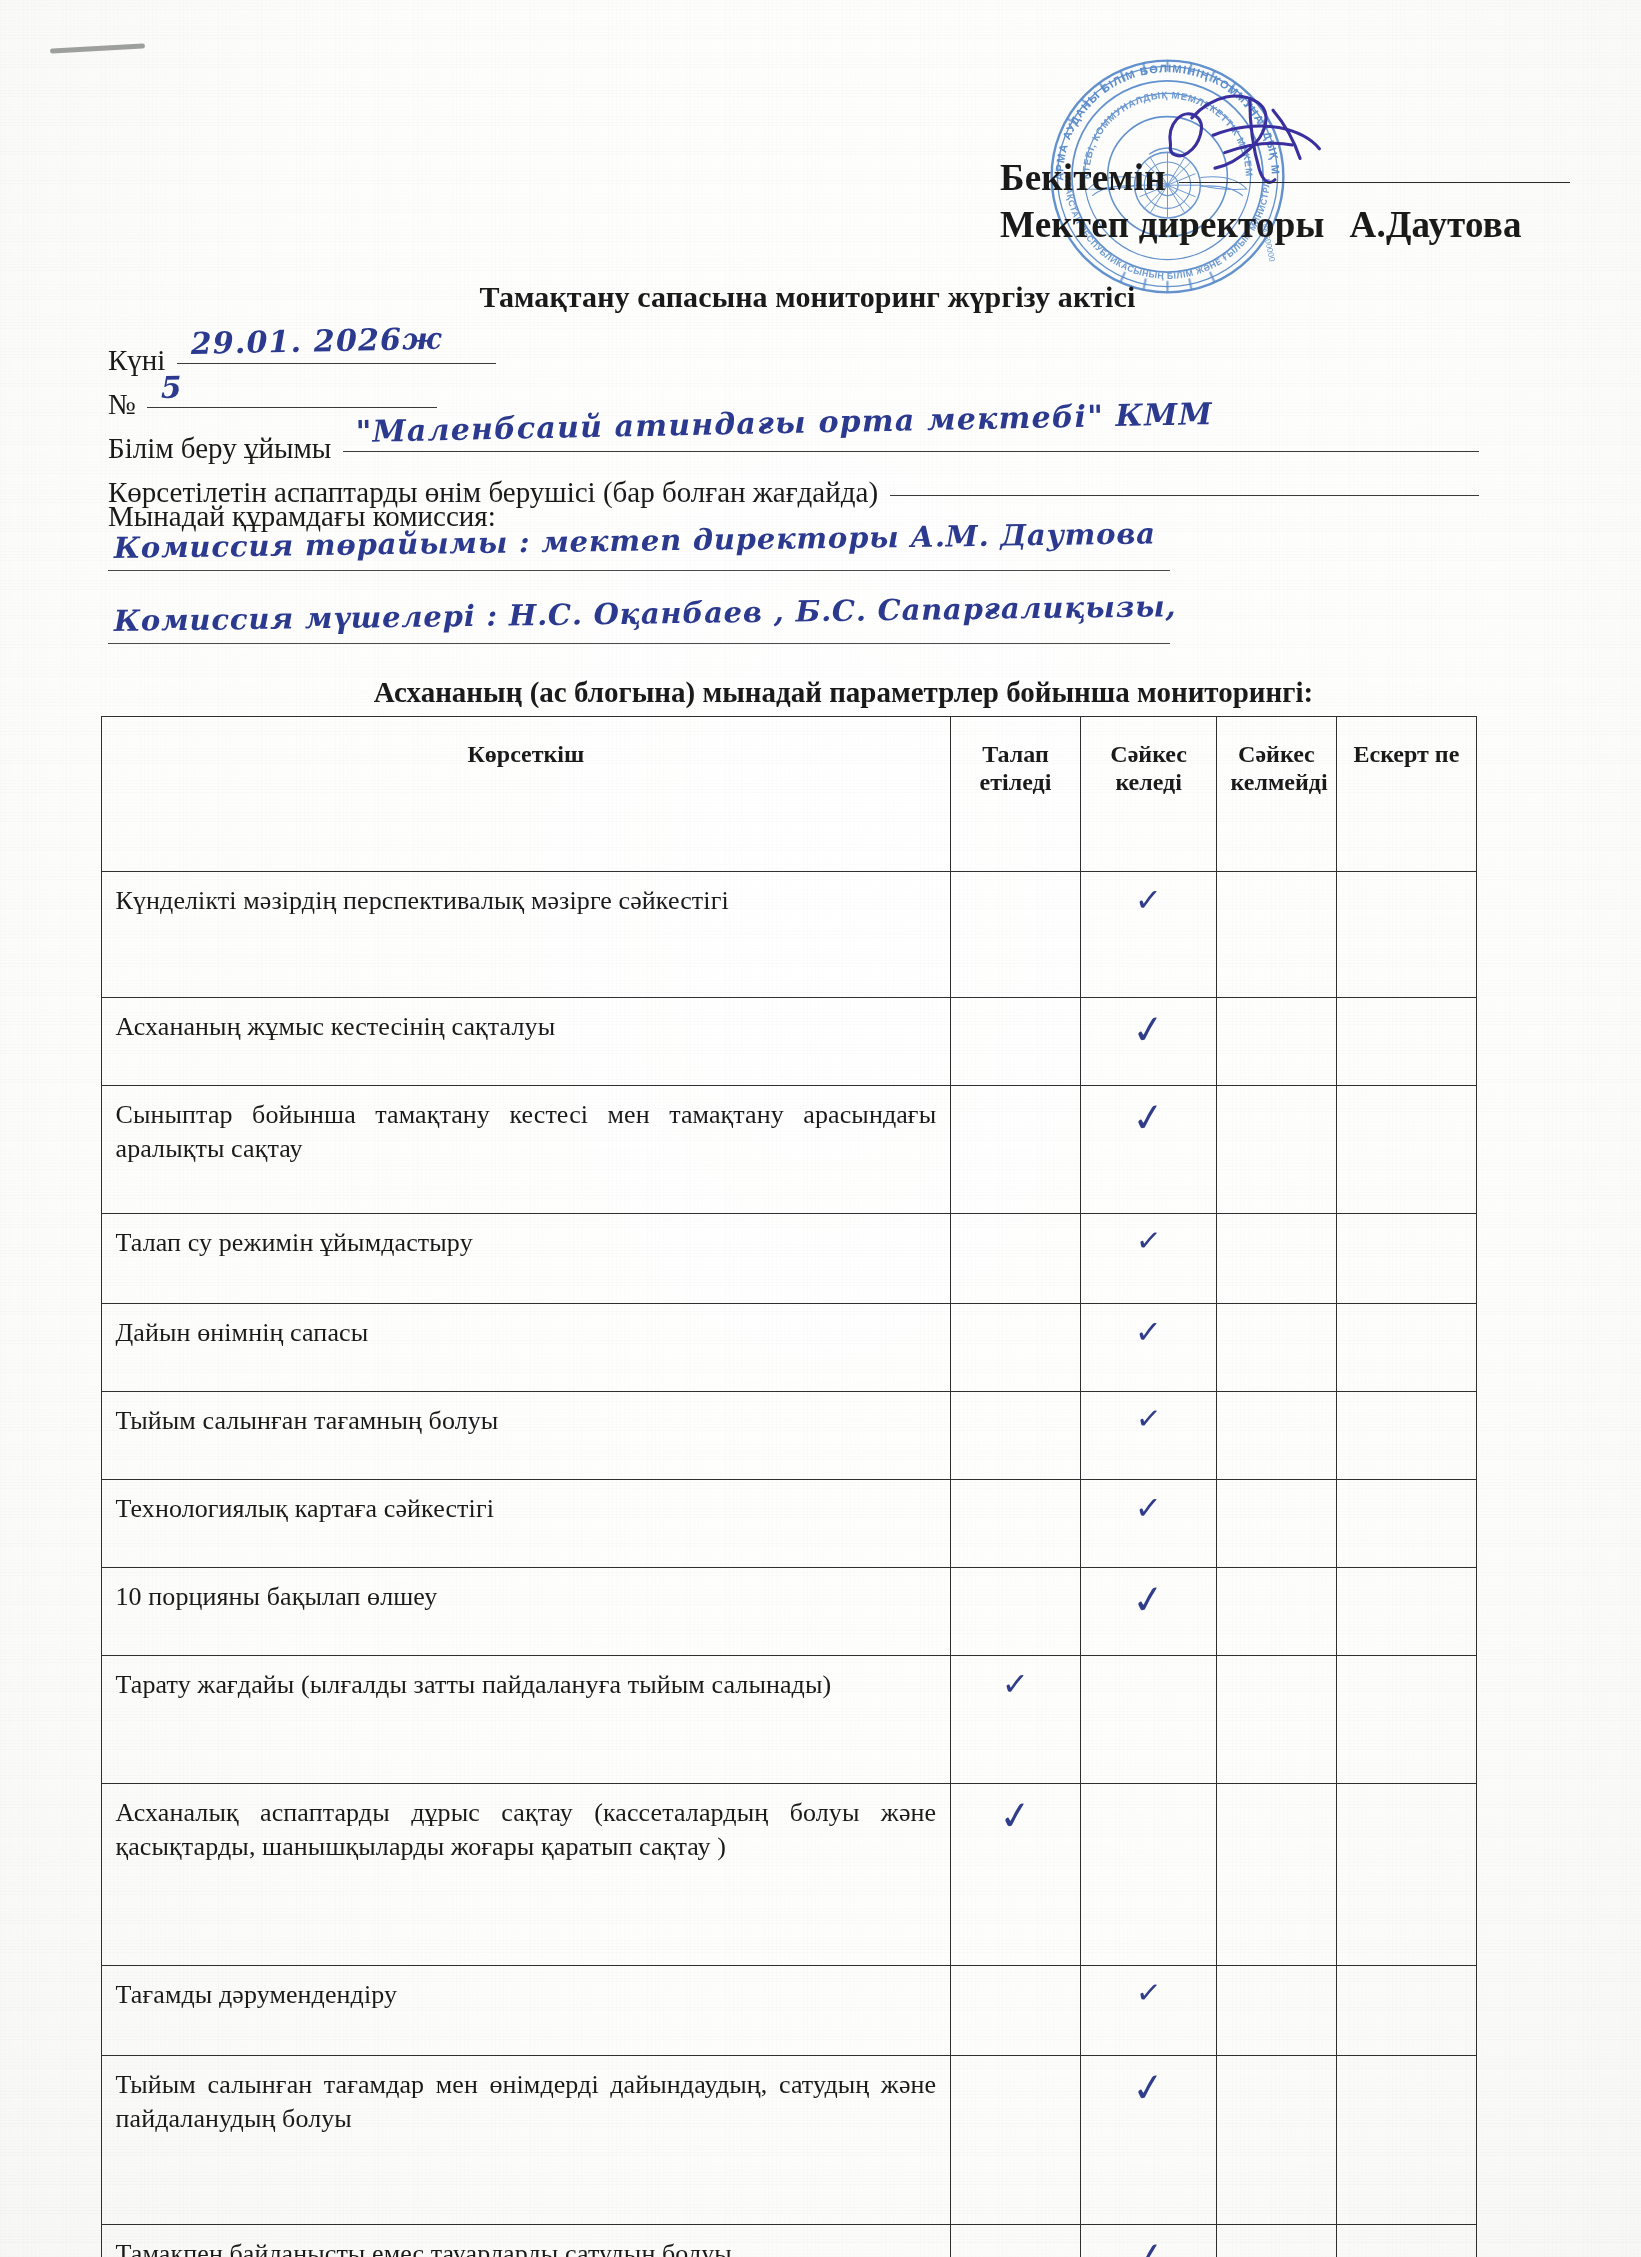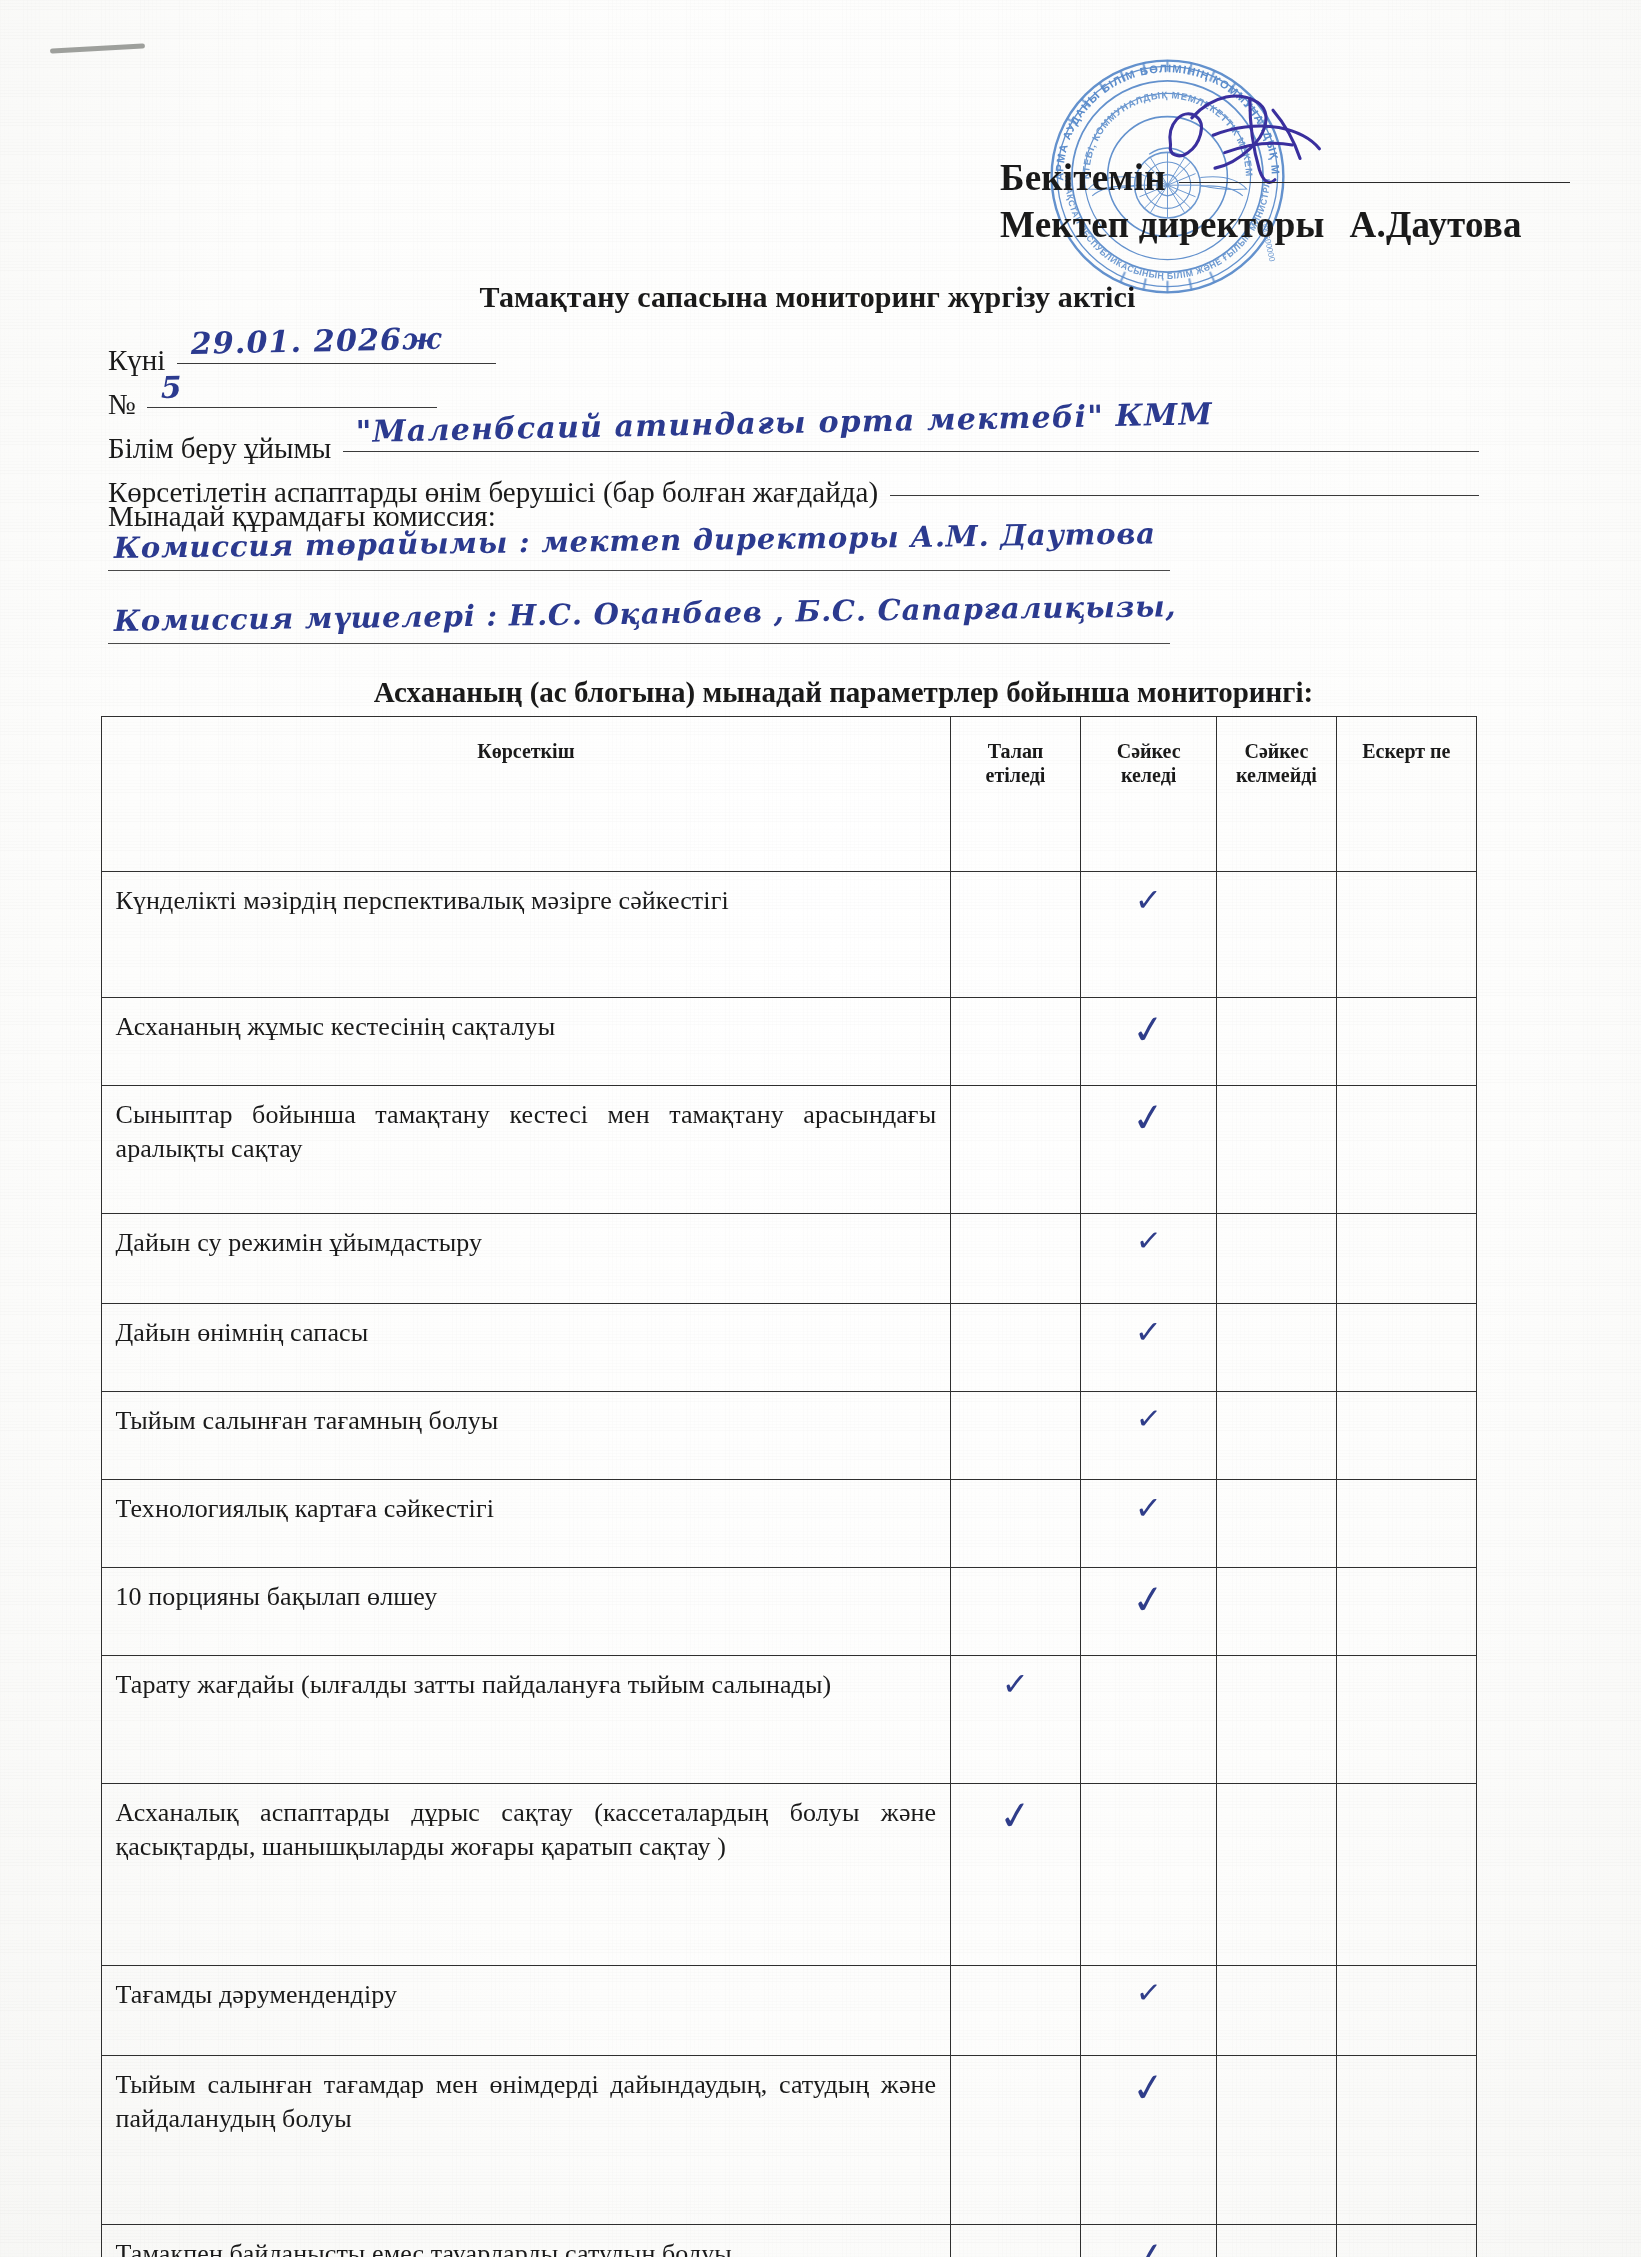--- a/index.html
+++ b/index.html
@@ -218,21 +218,21 @@
   table.monitor th,
   table.monitor td {
     border: 1.9px solid #2f2f2f;
     vertical-align: top;
     padding: 11.6px 13.5px 15.4px 13.5px;
   }
   table.monitor th {
     text-align: center;
     vertical-align: top;
     font-weight: bold;
-    font-size: 20px;
+    font-size: 24px;
     line-height: 1.18;
     padding-top: 23px;
     height: 116px;
   }
   th.col-indicator { }
   col.c-ind   { width: 787px; }
   col.c-req   { width: 121px; }
   col.c-yes   { width: 126px; }
   col.c-no    { width: 111px; }
   col.c-note  { width: 130px; }
@@ -474,21 +474,21 @@
           <td class="mark"><span class="check"></span></td>
         </tr>
         <tr class="h3">
           <td class="indicator">Сыныптар бойынша тамақтану кестесі мен тамақтану арасындағы аралықты сақтау</td>
           <td class="mark"><span class="check"></span></td>
           <td class="mark"><span class="check v3">✓</span></td>
           <td class="mark"><span class="check"></span></td>
           <td class="mark"><span class="check"></span></td>
         </tr>
         <tr class="h4">
-          <td class="indicator">Дайын су режимін ұйымдастыру</td>
+          <td class="indicator">Талап су режимін ұйымдастыру</td>
           <td class="mark"><span class="check"></span></td>
           <td class="mark"><span class="check v4">✓</span></td>
           <td class="mark"><span class="check"></span></td>
           <td class="mark"><span class="check"></span></td>
         </tr>
         <tr class="h5">
           <td class="indicator">Дайын өнімнің сапасы</td>
           <td class="mark"><span class="check"></span></td>
           <td class="mark"><span class="check v2">✓</span></td>
           <td class="mark"><span class="check"></span></td>

